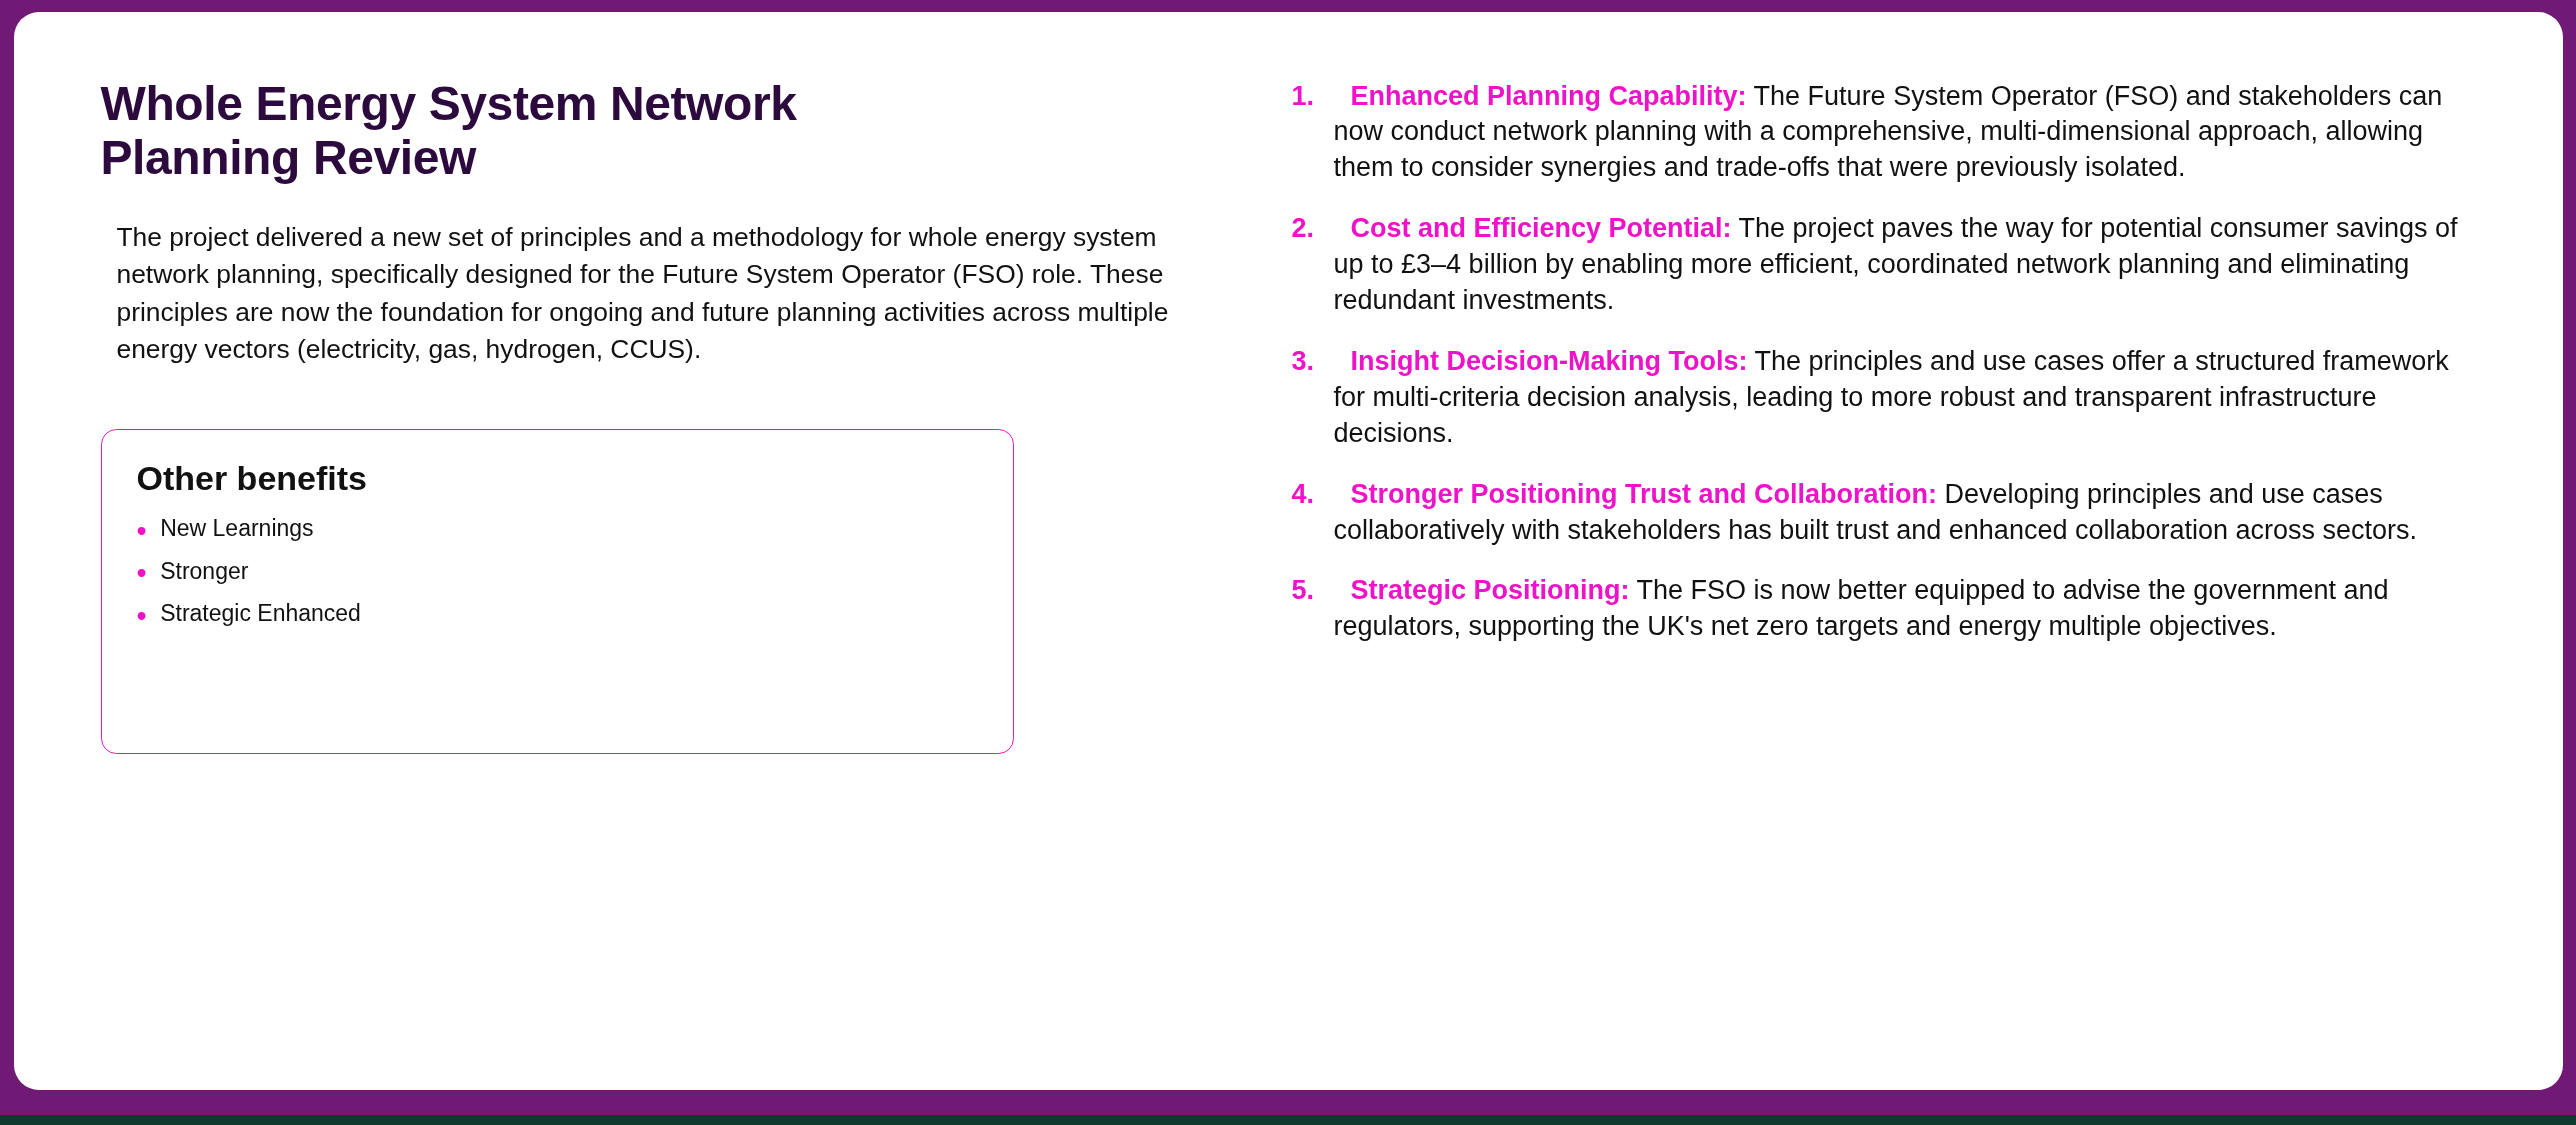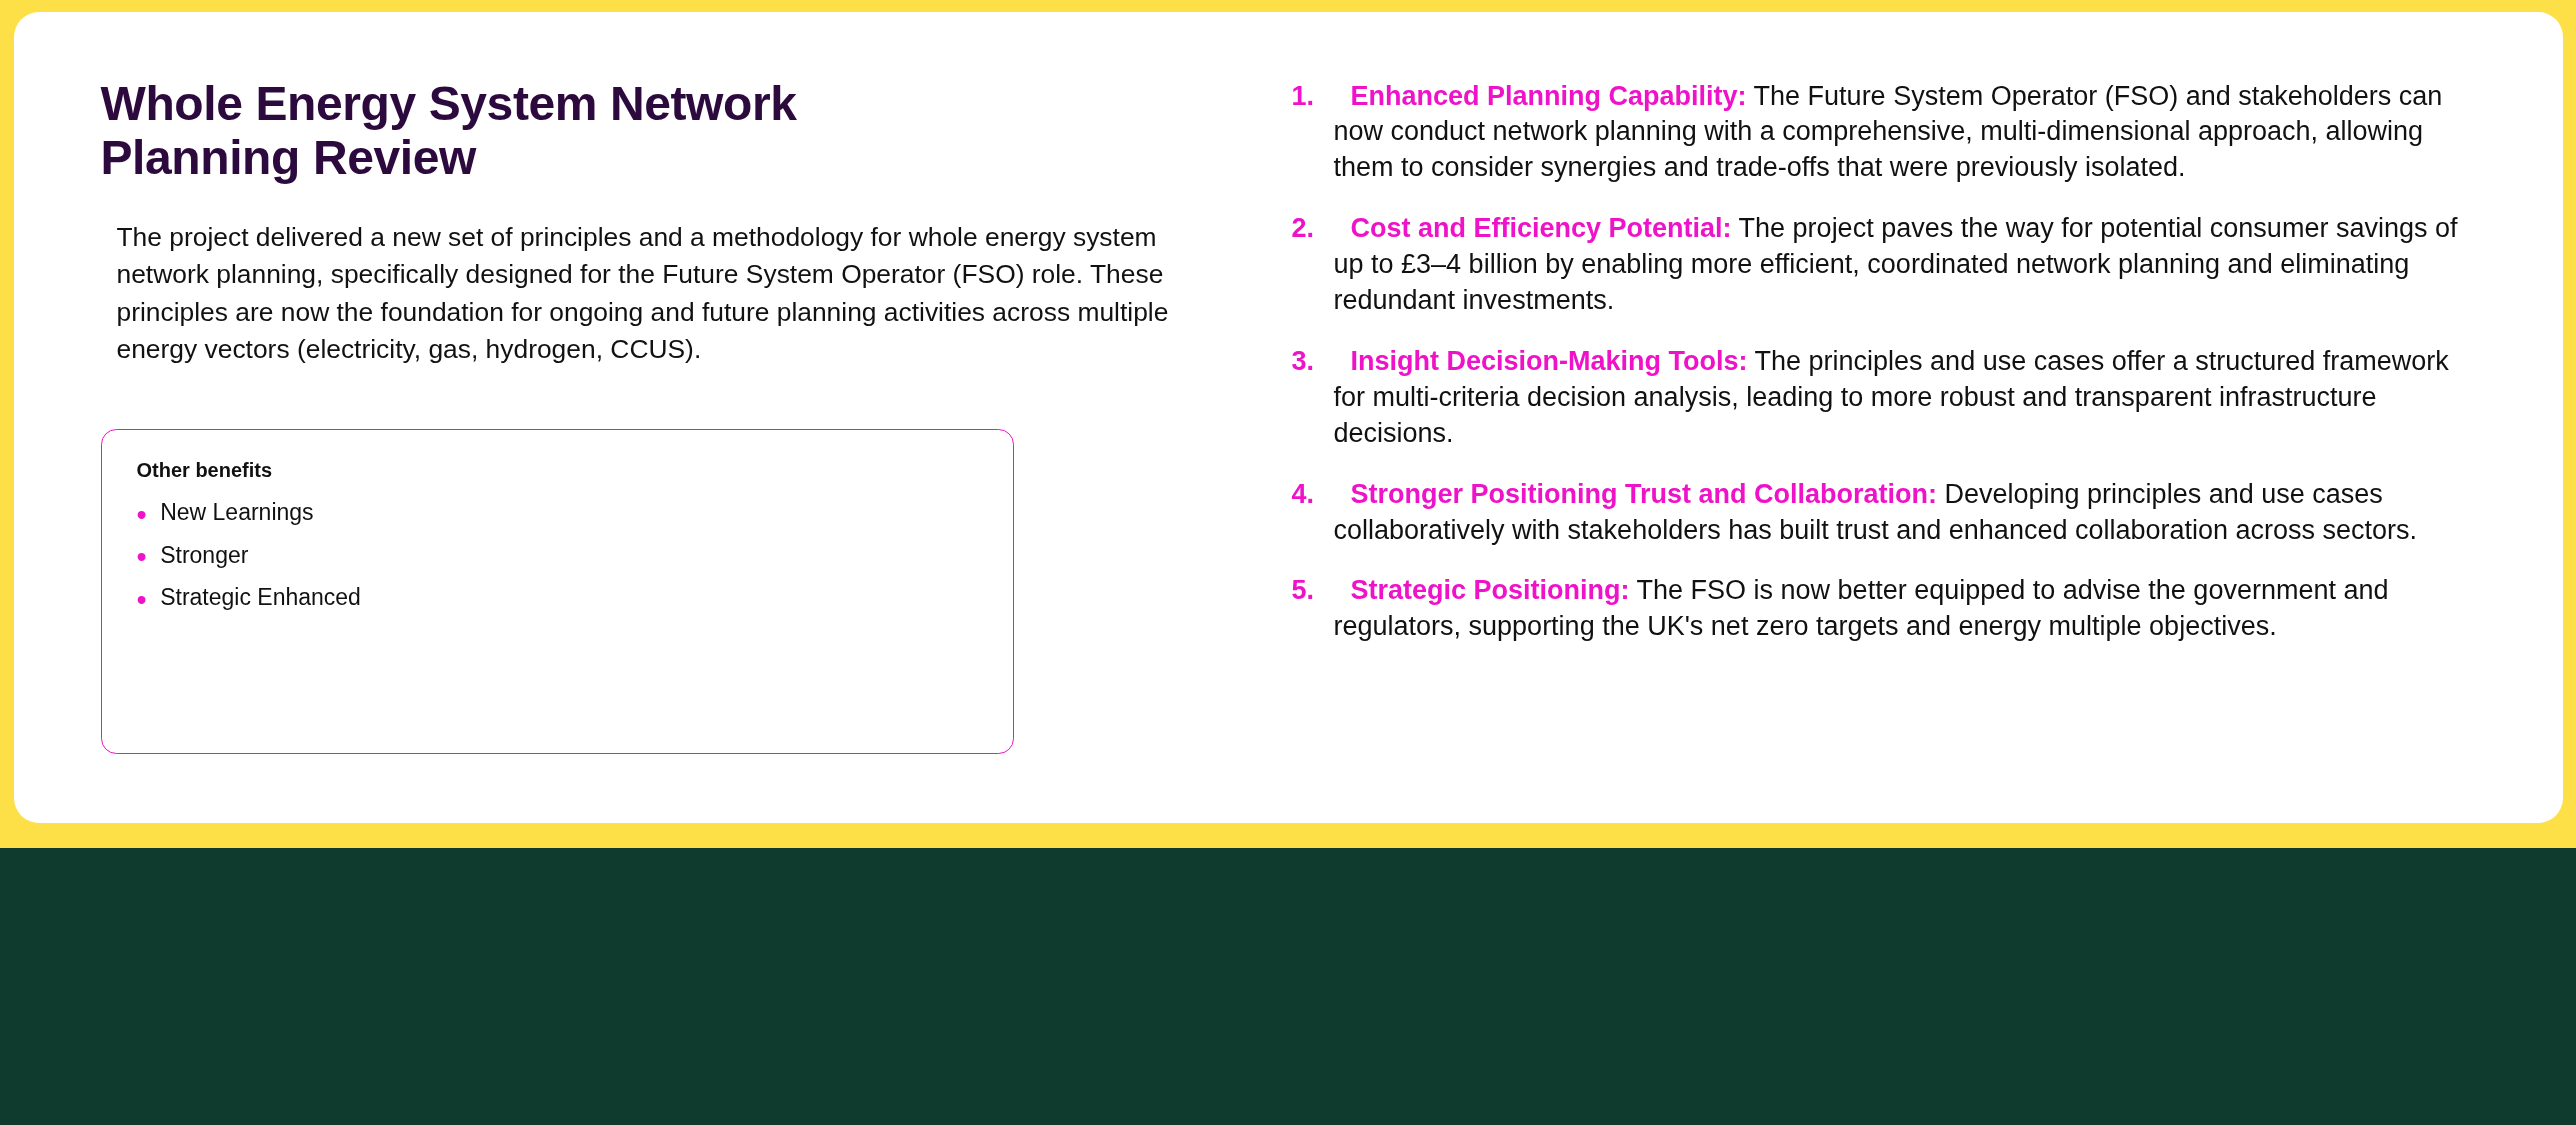--- a/index.html
+++ b/index.html
@@ -4,22 +4,22 @@
 <style>
   * { box-sizing: border-box; }
   html, body {
     margin: 0;
     padding: 0;
     background: #0f3a2e;
     font-family: "Liberation Sans", sans-serif;
   }
   .slide-outer {
     width: 2576px;
-    height: 848px;
-    background: #fde047;
+    height: 1115px;
+    background: #701a75;
     padding: 11.5px 13.5px 25px 13.5px;
     display: flex;
   }
   .slide {
     flex: 1;
     background: #ffffff;
     border-radius: 25px;
     position: relative;
     overflow: hidden;
     display: flex;
@@ -50,21 +50,21 @@
   }
   .benefits-box {
     margin-top: 60px;
     width: 913px;
     border: 1.9px solid #ee12c8;
     border-radius: 15.4px;
     padding: 29px 35px 42px 35px;
     min-height: 325px;
   }
   .benefits-title {
-    font-size: 20px;
+    font-size: 34px;
     font-weight: bold;
     color: #111111;
     margin: 0 0 15.4px 0;
   }
   .benefit-item {
     display: flex;
     align-items: flex-start;
     margin: 0 0 9.6px 0;
   }
   .benefit-bullet {

